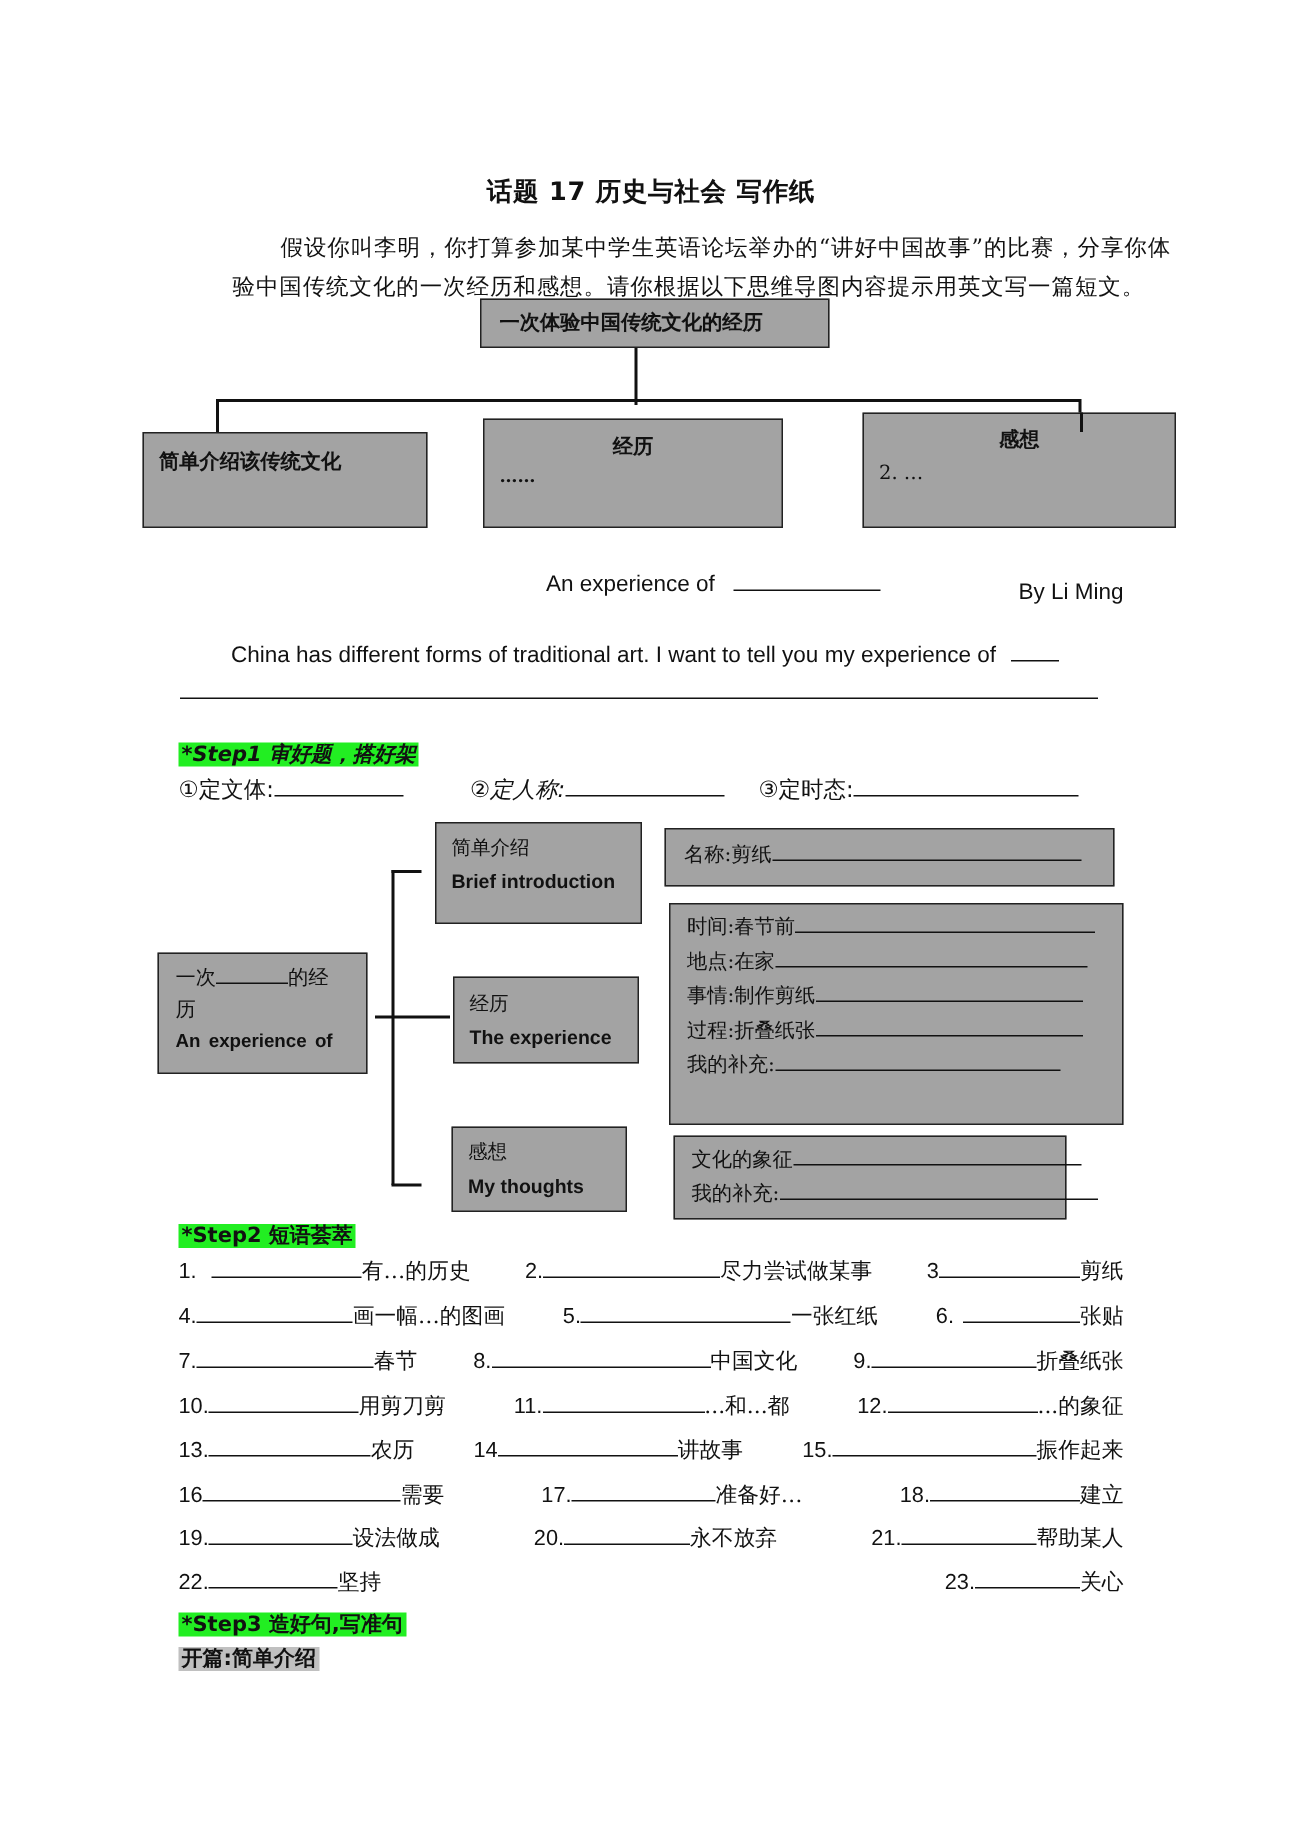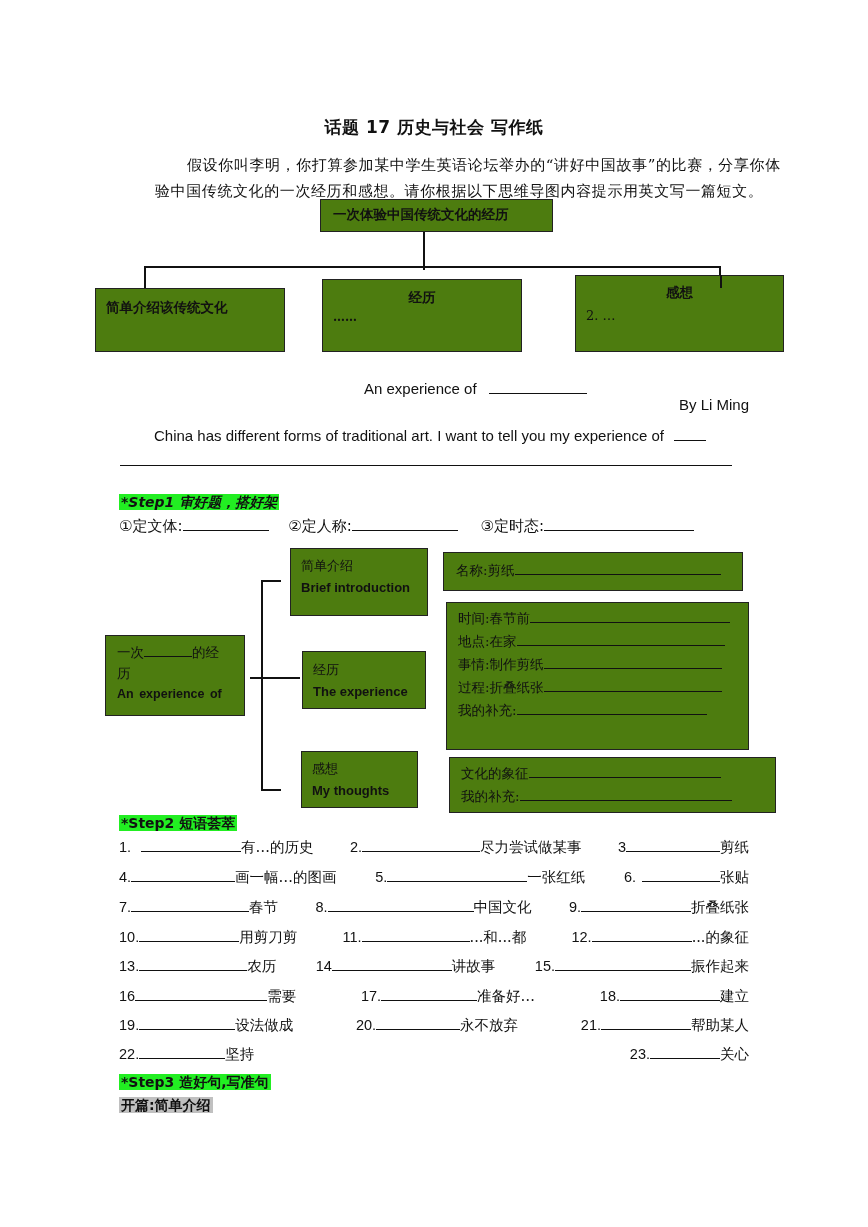--- a/index.html
+++ b/index.html
@@ -1,21 +1,21 @@
 <!DOCTYPE html>
 <html><head>
   <meta charset="utf-8">
   <style>
     * { box-sizing: border-box; margin: 0; padding: 0; }
     html, body { width: 868px; height: 1227px; background: #ffffff; overflow: hidden; }
     body { position: relative; font-family: "DejaVu Serif", serif; color: #111; }
     .abs { position: absolute; }
     .title { left: 0; width: 868px; top: 116px; text-align: center; font-family: "DejaVu Sans", sans-serif; font-weight: bold; font-size: 17px; letter-spacing: 0.5px; }
     .intro { left: 120px; top: 152px; width: 632px; font-size: 15px; line-height: 26px; text-indent: 32px; letter-spacing: 0.6px; margin-left: 35px; }
-    .box { position: absolute; border: 1px solid #222; background: #4d7c0f; }
+    .box { position: absolute; border: 1px solid #222; background: #a3a3a3; }
     .bold-sans { font-family: "DejaVu Sans", sans-serif; font-weight: bold; }
     .line { position: absolute; background: #111; }
     .en { font-family: "Liberation Sans", sans-serif; }
     .blank { display: inline-block; border-bottom: 1px solid #111; height: 14px; vertical-align: baseline; }
     .hl-green { background: #22ee22; }
     .hl-gray { background: #c0c0c0; }
     .step { font-family: "DejaVu Sans", sans-serif; font-weight: bold; font-size: 14px; padding: 0 2px; }
     .phrase-row { position: absolute; left: 119px; width: 630px; font-size: 14.5px; display: flex; justify-content: space-between; white-space: nowrap; }
     .phrase { display: inline-flex; align-items: baseline; }
     .phrase .num { font-family: "Liberation Sans", sans-serif; }
@@ -48,33 +48,33 @@
   <div class="bold-sans" style="font-size:13.5px;text-align:center;margin-top:8px;">感想</div>
   <div style="font-size:13px;margin:3px 0 0 10px;line-height:22px;">
     <div>2.  …</div>
   </div>
 </div>
 
 <div class="abs en" style="left:364px;top:380px;font-size:15px;white-space:nowrap;">
   <span>An experience of</span>
   <span class="blank" style="width:98px;margin-left:8px;"></span>
 </div>
-<div class="abs en" style="right:119px;top:396px;font-size:15px;">By Li Ming</div>
+<div class="abs en" style="right:119px;top:386px;font-size:15px;">By Li Ming</div>
 <div class="abs en" style="left:154px;top:427px;font-size:15px;white-space:nowrap;">
   <span>China has different forms of traditional art. I want to tell you my experience of</span>
   <span class="blank" style="width:32px;margin-left:6px;"></span>
 </div>
 <div class="line" style="left:120px;top:465px;width:612px;height:1px;"></div>
 
 <div class="abs" style="left:119px;top:492px;font-style:italic;">
   <span class="step hl-green">*Step1  审好题，搭好架</span>
 </div>
 <div class="abs" style="left:119px;top:517px;width:630px;font-size:15px;white-space:nowrap;font-family:'DejaVu Sans',sans-serif;">
   <span>①定文体:</span><span class="blank" style="width:86px;"></span>
-  <span style="margin-left:15px;">②定人称:</span><span class="blank" style="width:106px;"></span>
+  <span style="margin-left:40px;font-style:italic;">②定人称:</span><span class="blank" style="width:106px;"></span>
   <span style="margin-left:18px;">③定时态:</span><span class="blank" style="width:150px;"></span>
 </div>
 
 <div class="box" style="left:105px;top:635px;width:140px;height:81px;padding:6px 0 0 11px;font-size:13.5px;line-height:21px;">
   <div style="white-space:nowrap;">
     <span>一次</span><span class="blank" style="width:48px;height:12px;"></span><span>的经</span>
   </div>
   <div>历</div>
   <div class="en" style="font-weight:bold;font-size:12.5px;word-spacing:2px;">An  experience  of</div>
 </div>
@@ -99,21 +99,21 @@
 <div class="box" style="left:443px;top:552px;width:300px;height:39px;padding:6px 0 0 12px;">
   <div class="item-line"><span>名称:剪纸</span><span class="blank" style="width:206px;"></span></div>
 </div>
 <div class="box" style="left:446px;top:602px;width:303px;height:148px;padding:4px 0 0 11px;">
   <div class="item-line"><span>时间:春节前</span><span class="blank" style="width:200px;"></span></div>
   <div class="item-line"><span>地点:在家</span><span class="blank" style="width:208px;"></span></div>
   <div class="item-line"><span>事情:制作剪纸</span><span class="blank" style="width:178px;"></span></div>
   <div class="item-line"><span>过程:折叠纸张</span><span class="blank" style="width:178px;"></span></div>
   <div class="item-line"><span>我的补充:</span><span class="blank" style="width:190px;"></span></div>
 </div>
-<div class="box" style="left:449px;top:757px;width:327px;height:56px;padding:4px 16px 0 11px;">
+<div class="box" style="left:449px;top:757px;width:262px;height:56px;padding:4px 16px 0 11px;">
   <div class="item-line"><span>文化的象征</span><span class="blank" style="width:192px;"></span></div>
   <div class="item-line"><span>我的补充:</span><span class="blank" style="width:212px;"></span></div>
 </div>
 
 <div class="abs" style="left:119px;top:813px;">
   <span class="step hl-green">*Step2  短语荟萃</span>
 </div>
 
 <div class="phrase-row" style="top:838px;">
   <span class="phrase">

